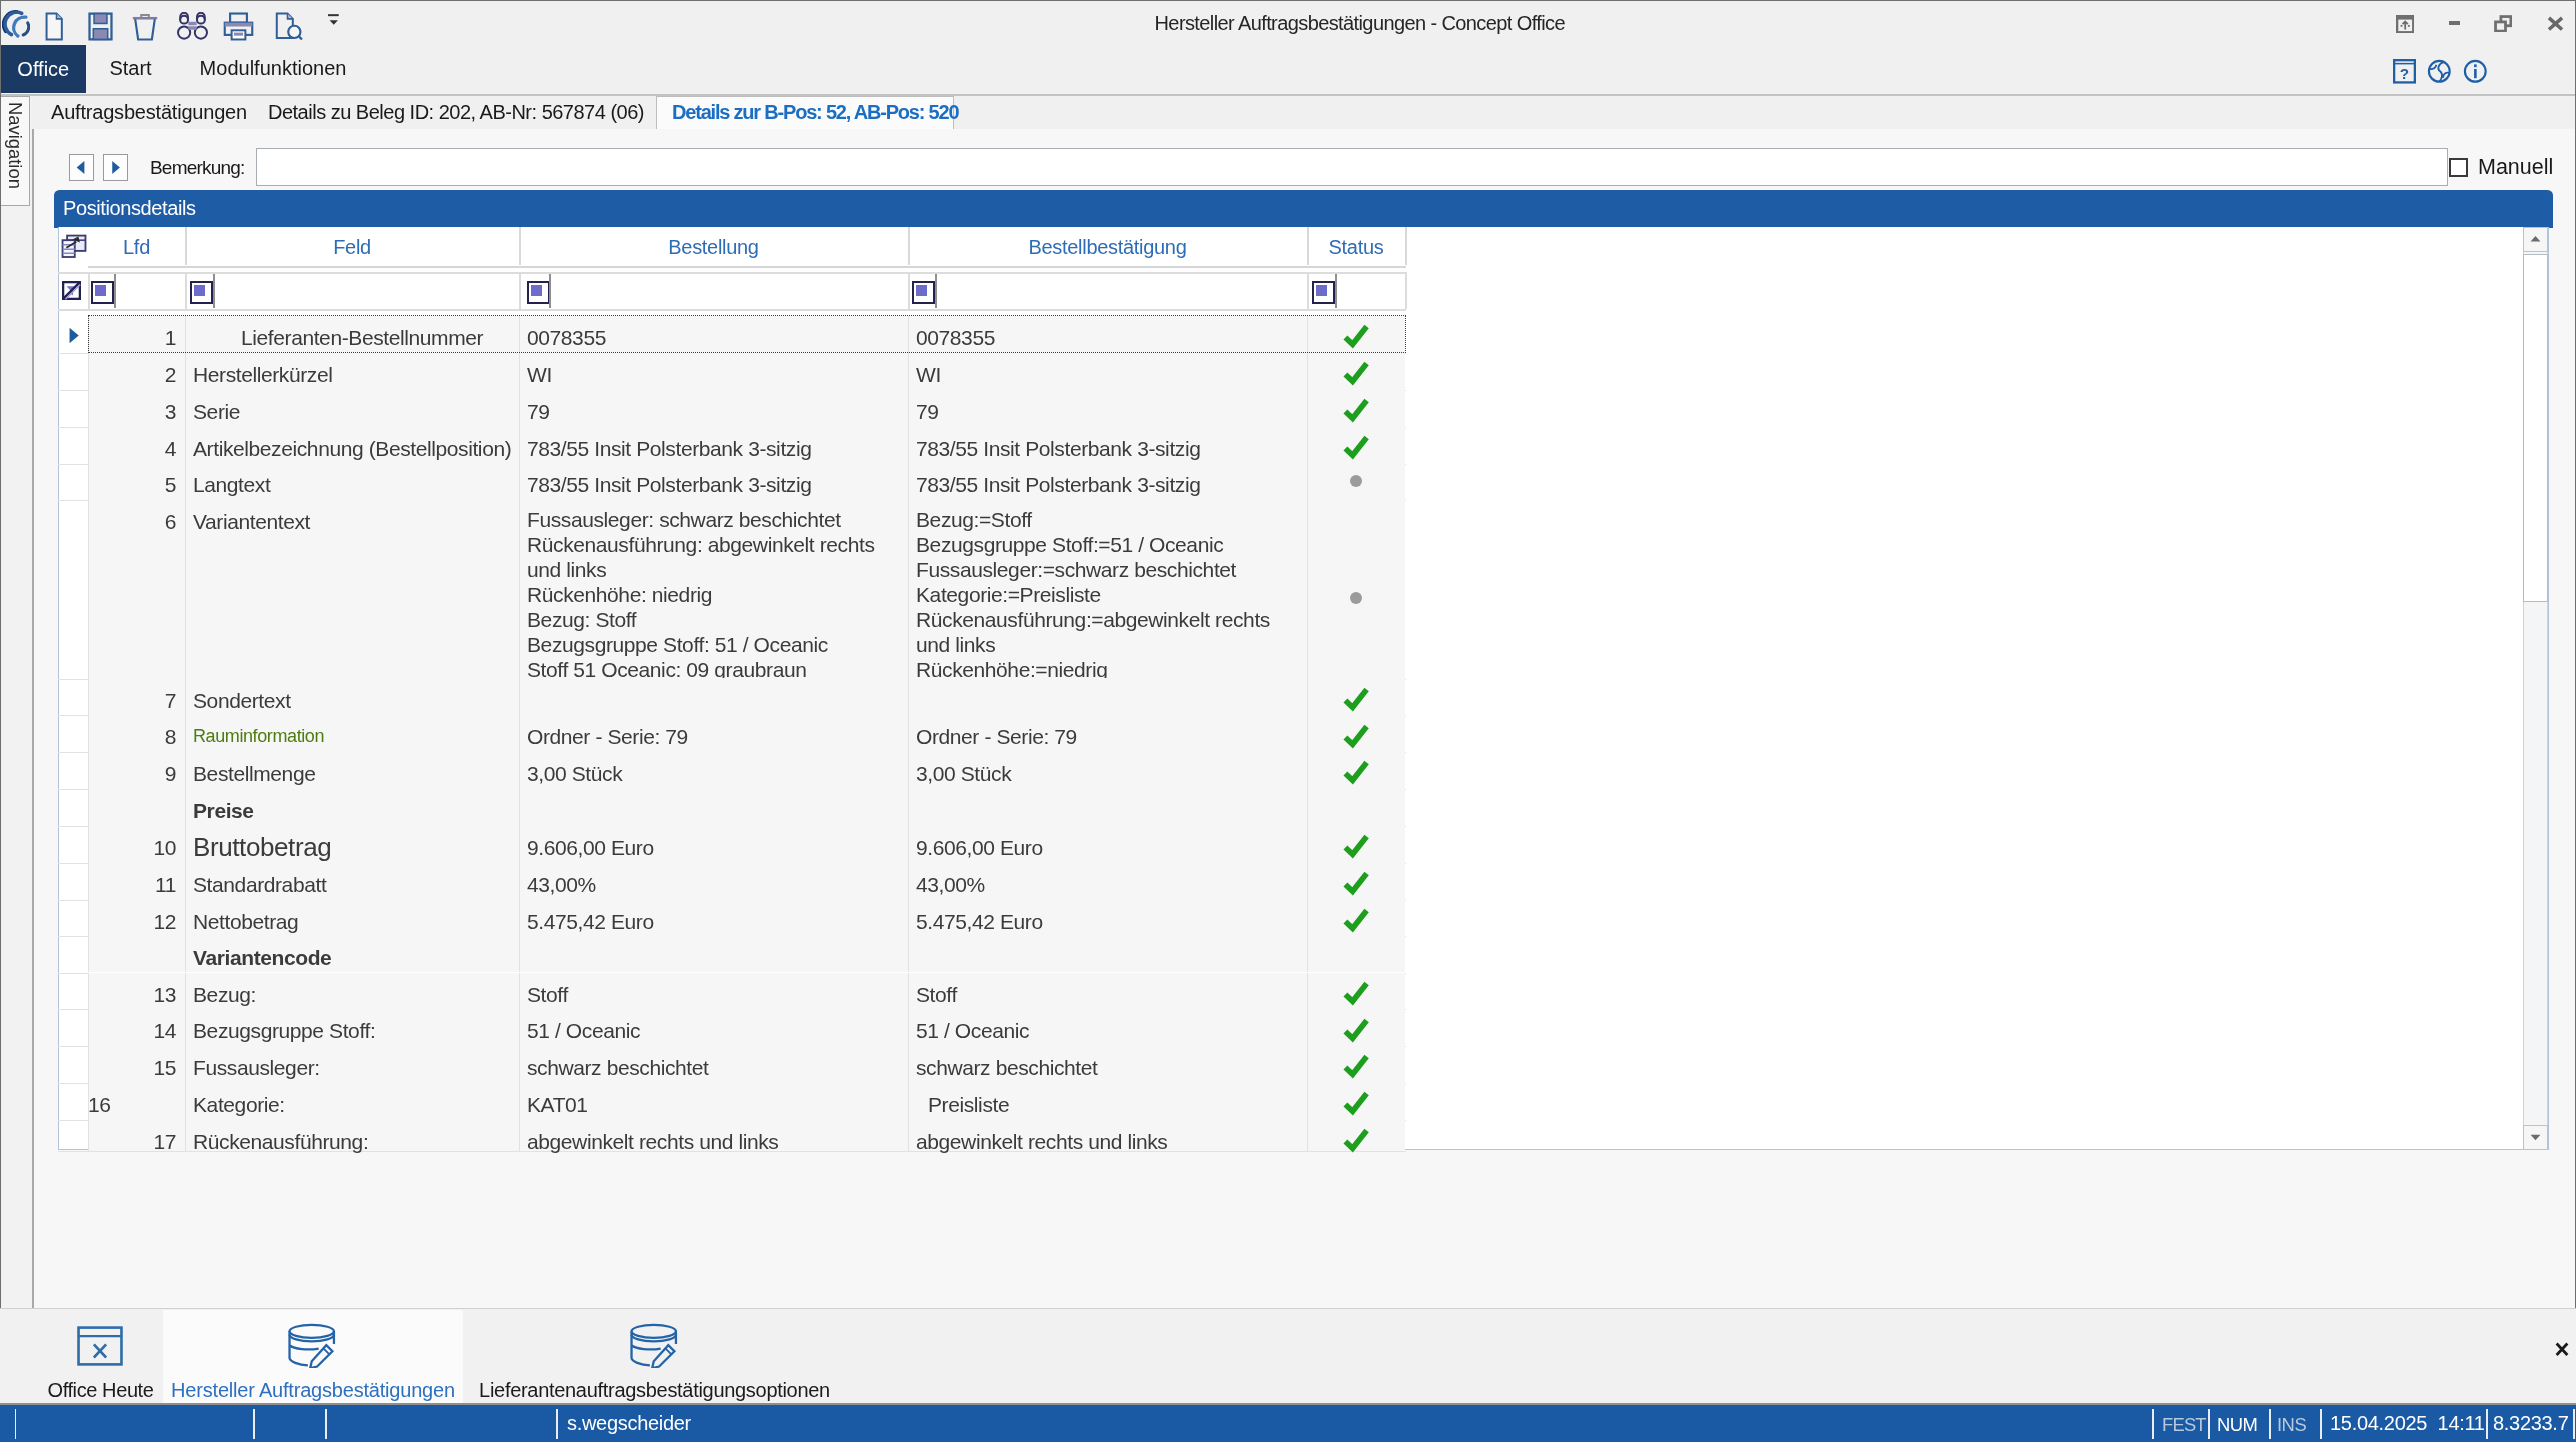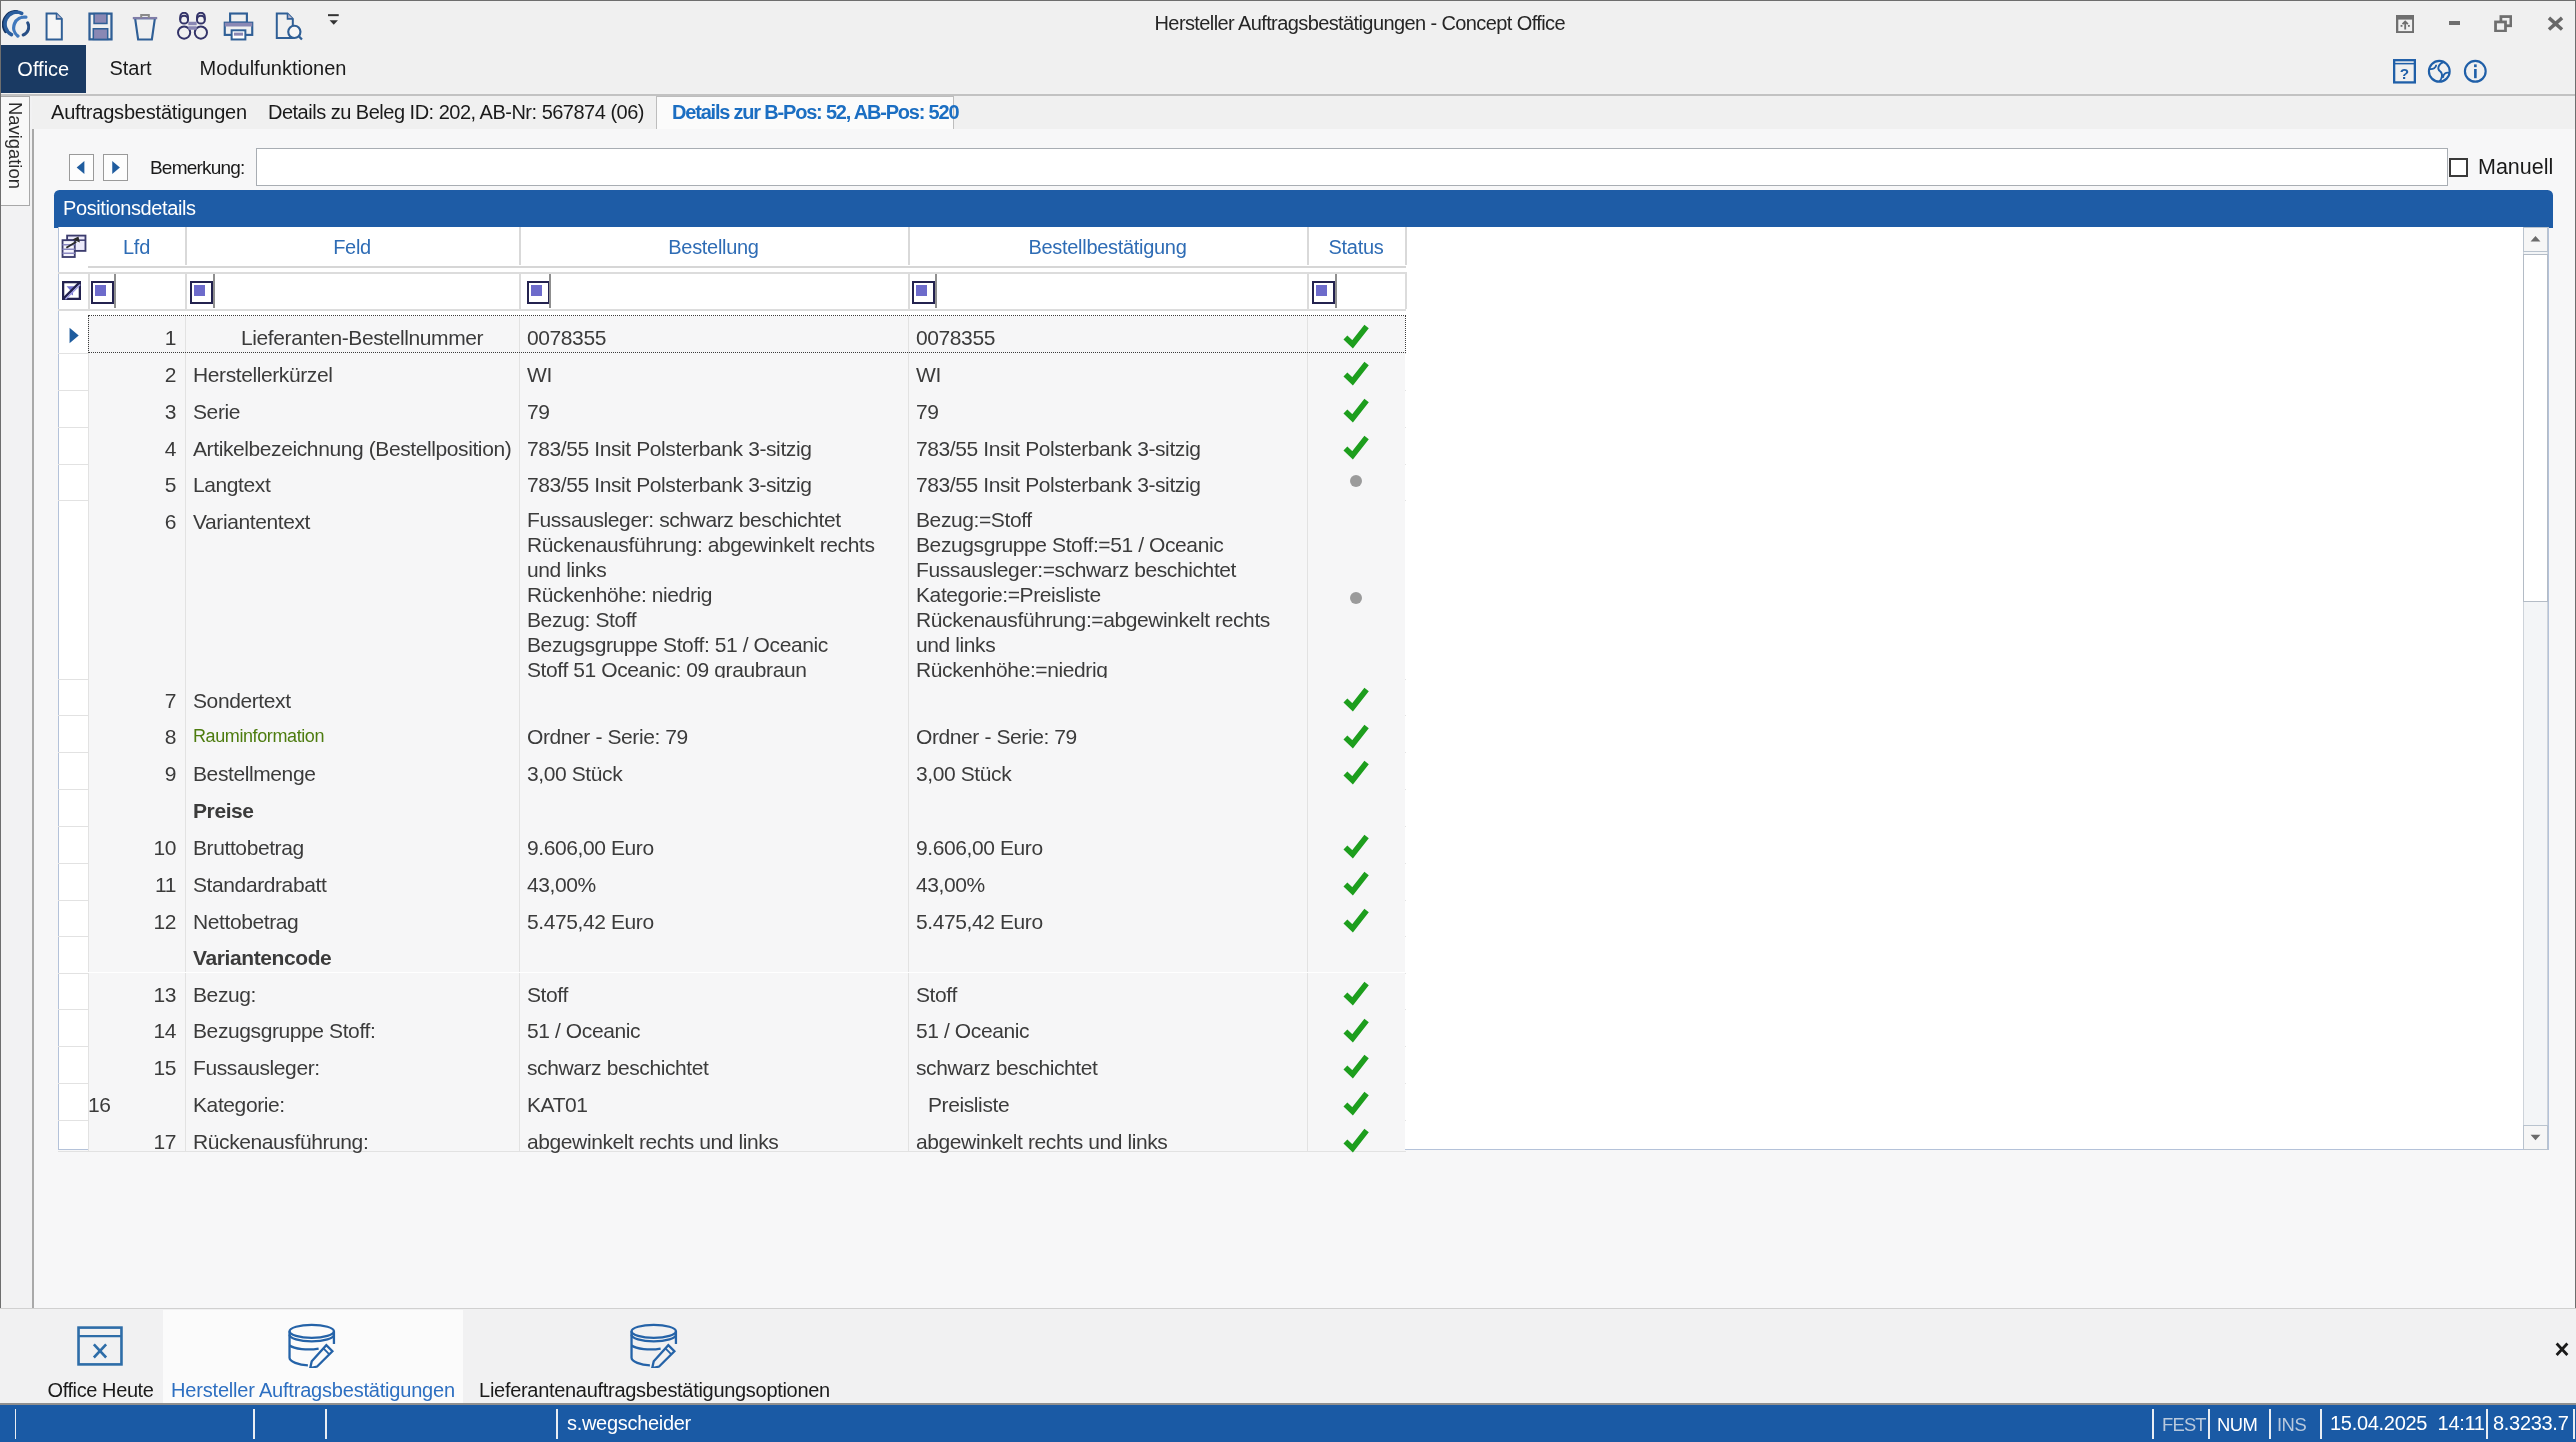--- a/index.html
+++ b/index.html
@@ -314,21 +314,21 @@
 <div class="ab" style="left:1307px;top:789px;width:1.2px;height:37px;background:#e2e2e2;"></div>
 <div class="t" style="left:193px;top:792px;height:37px;line-height:37px;font-size:21px;letter-spacing:-0.4px;color:#3b3b3b;font-weight:bold;">Preise</div>
 <div class="ab" style="left:58px;top:863px;width:1348px;height:1.2px;background:#e2e2e2;"></div>
 <div class="ab" style="left:88px;top:826px;width:1317px;height:37px;background:#f6f6f7;"></div>
 <div class="ab" style="left:88px;top:826px;width:1.2px;height:37px;background:#e2e2e2;"></div>
 <div class="ab" style="left:185px;top:826px;width:1.2px;height:37px;background:#e2e2e2;"></div>
 <div class="ab" style="left:519px;top:826px;width:1.2px;height:37px;background:#e2e2e2;"></div>
 <div class="ab" style="left:908px;top:826px;width:1.2px;height:37px;background:#e2e2e2;"></div>
 <div class="ab" style="left:1307px;top:826px;width:1.2px;height:37px;background:#e2e2e2;"></div>
 <div class="t" style="left:88px;top:829px;width:88px;height:37px;line-height:37px;text-align:right;font-size:21px;letter-spacing:-0.4px;color:#3b3b3b;">10</div>
-<div class="t" style="left:193px;top:829px;height:37px;line-height:37px;font-size:21px;letter-spacing:-0.4px;color:#3b3b3b;font-weight:normal;text-align:center;">Bruttobetrag</div>
+<div class="t" style="left:193px;top:829px;height:37px;line-height:37px;font-size:26px;letter-spacing:-0.4px;color:#3b3b3b;font-weight:normal;text-align:center;">Bruttobetrag</div>
 <div class="t" style="left:527px;top:829px;height:37px;line-height:37px;font-size:21px;letter-spacing:-0.4px;color:#3b3b3b;">9.606,00 Euro</div>
 <div class="t" style="left:916px;top:829px;height:37px;line-height:37px;font-size:21px;letter-spacing:-0.4px;color:#3b3b3b;">9.606,00 Euro</div>
 <div class="ab" style="left:1342px;top:832px;">
     <svg width="28" height="28" viewBox="0 0 37 37">
       <path d="M4.5 20.5 L14 29.5 L32.5 6" fill="none" stroke="#1d9e1d" stroke-width="7.4"></path>
     </svg>
   </div>
 <div class="ab" style="left:58px;top:900px;width:1348px;height:1.2px;background:#e2e2e2;"></div>
 <div class="ab" style="left:88px;top:863px;width:1317px;height:37px;background:#f6f6f7;"></div>
 <div class="ab" style="left:88px;top:863px;width:1.2px;height:37px;background:#e2e2e2;"></div>

